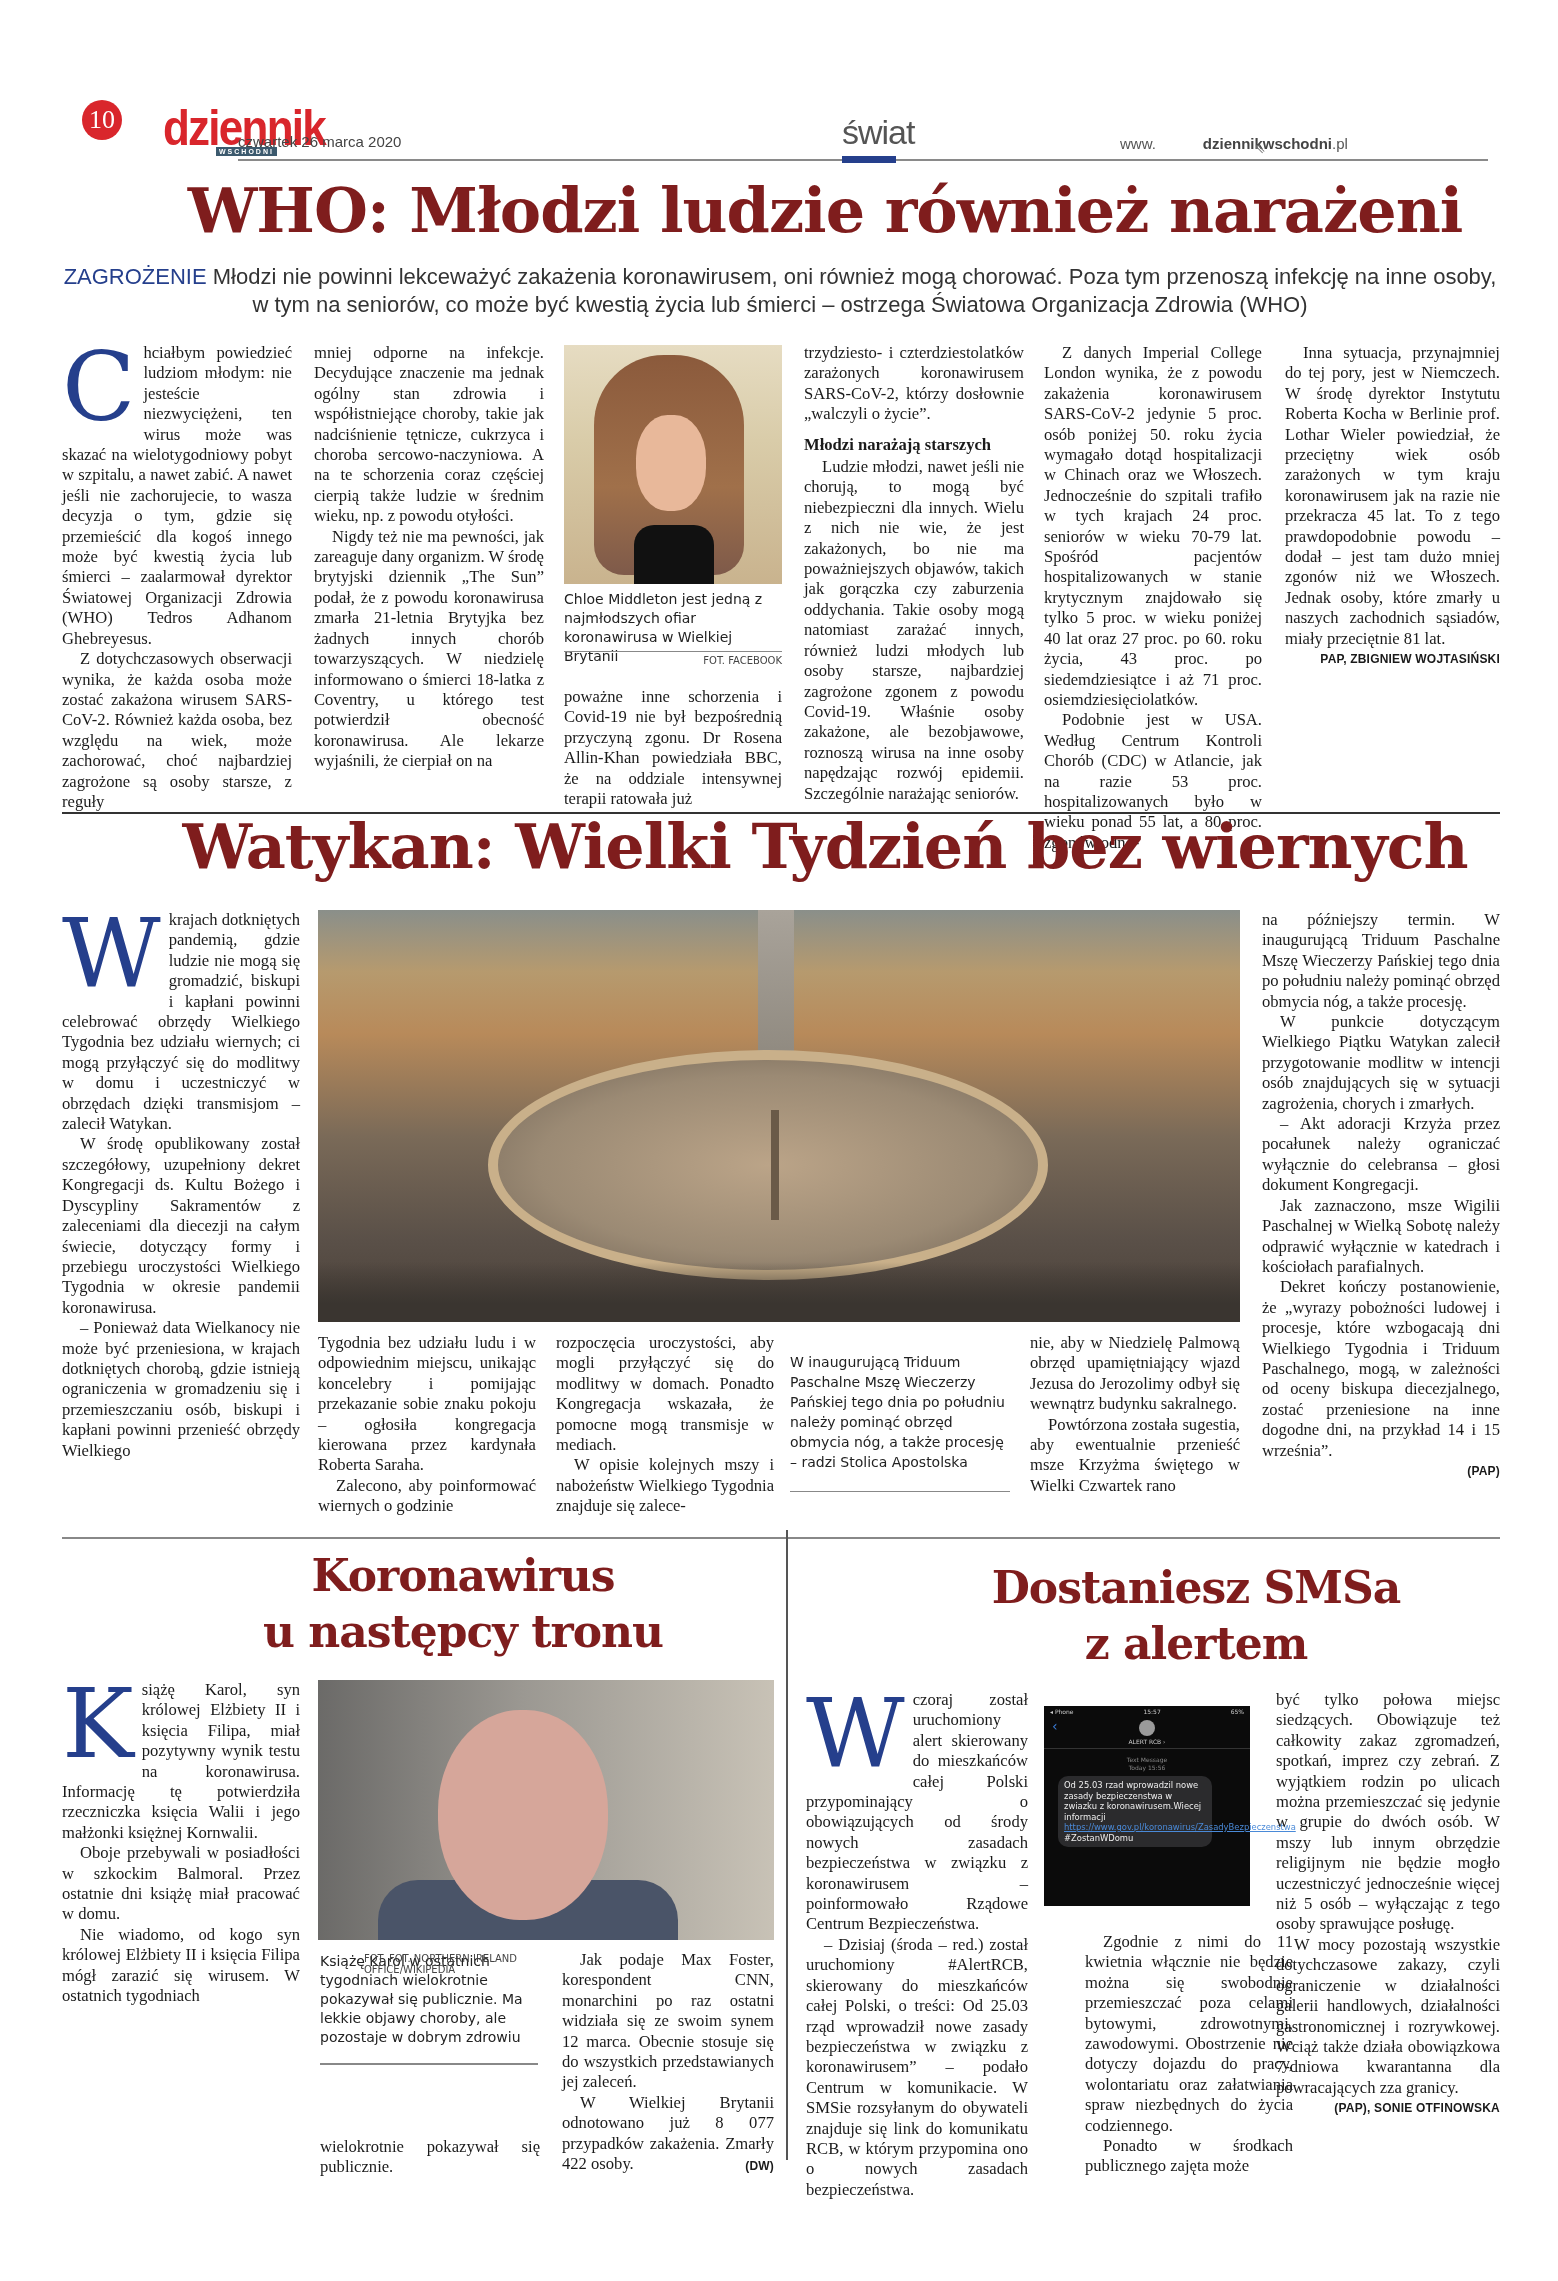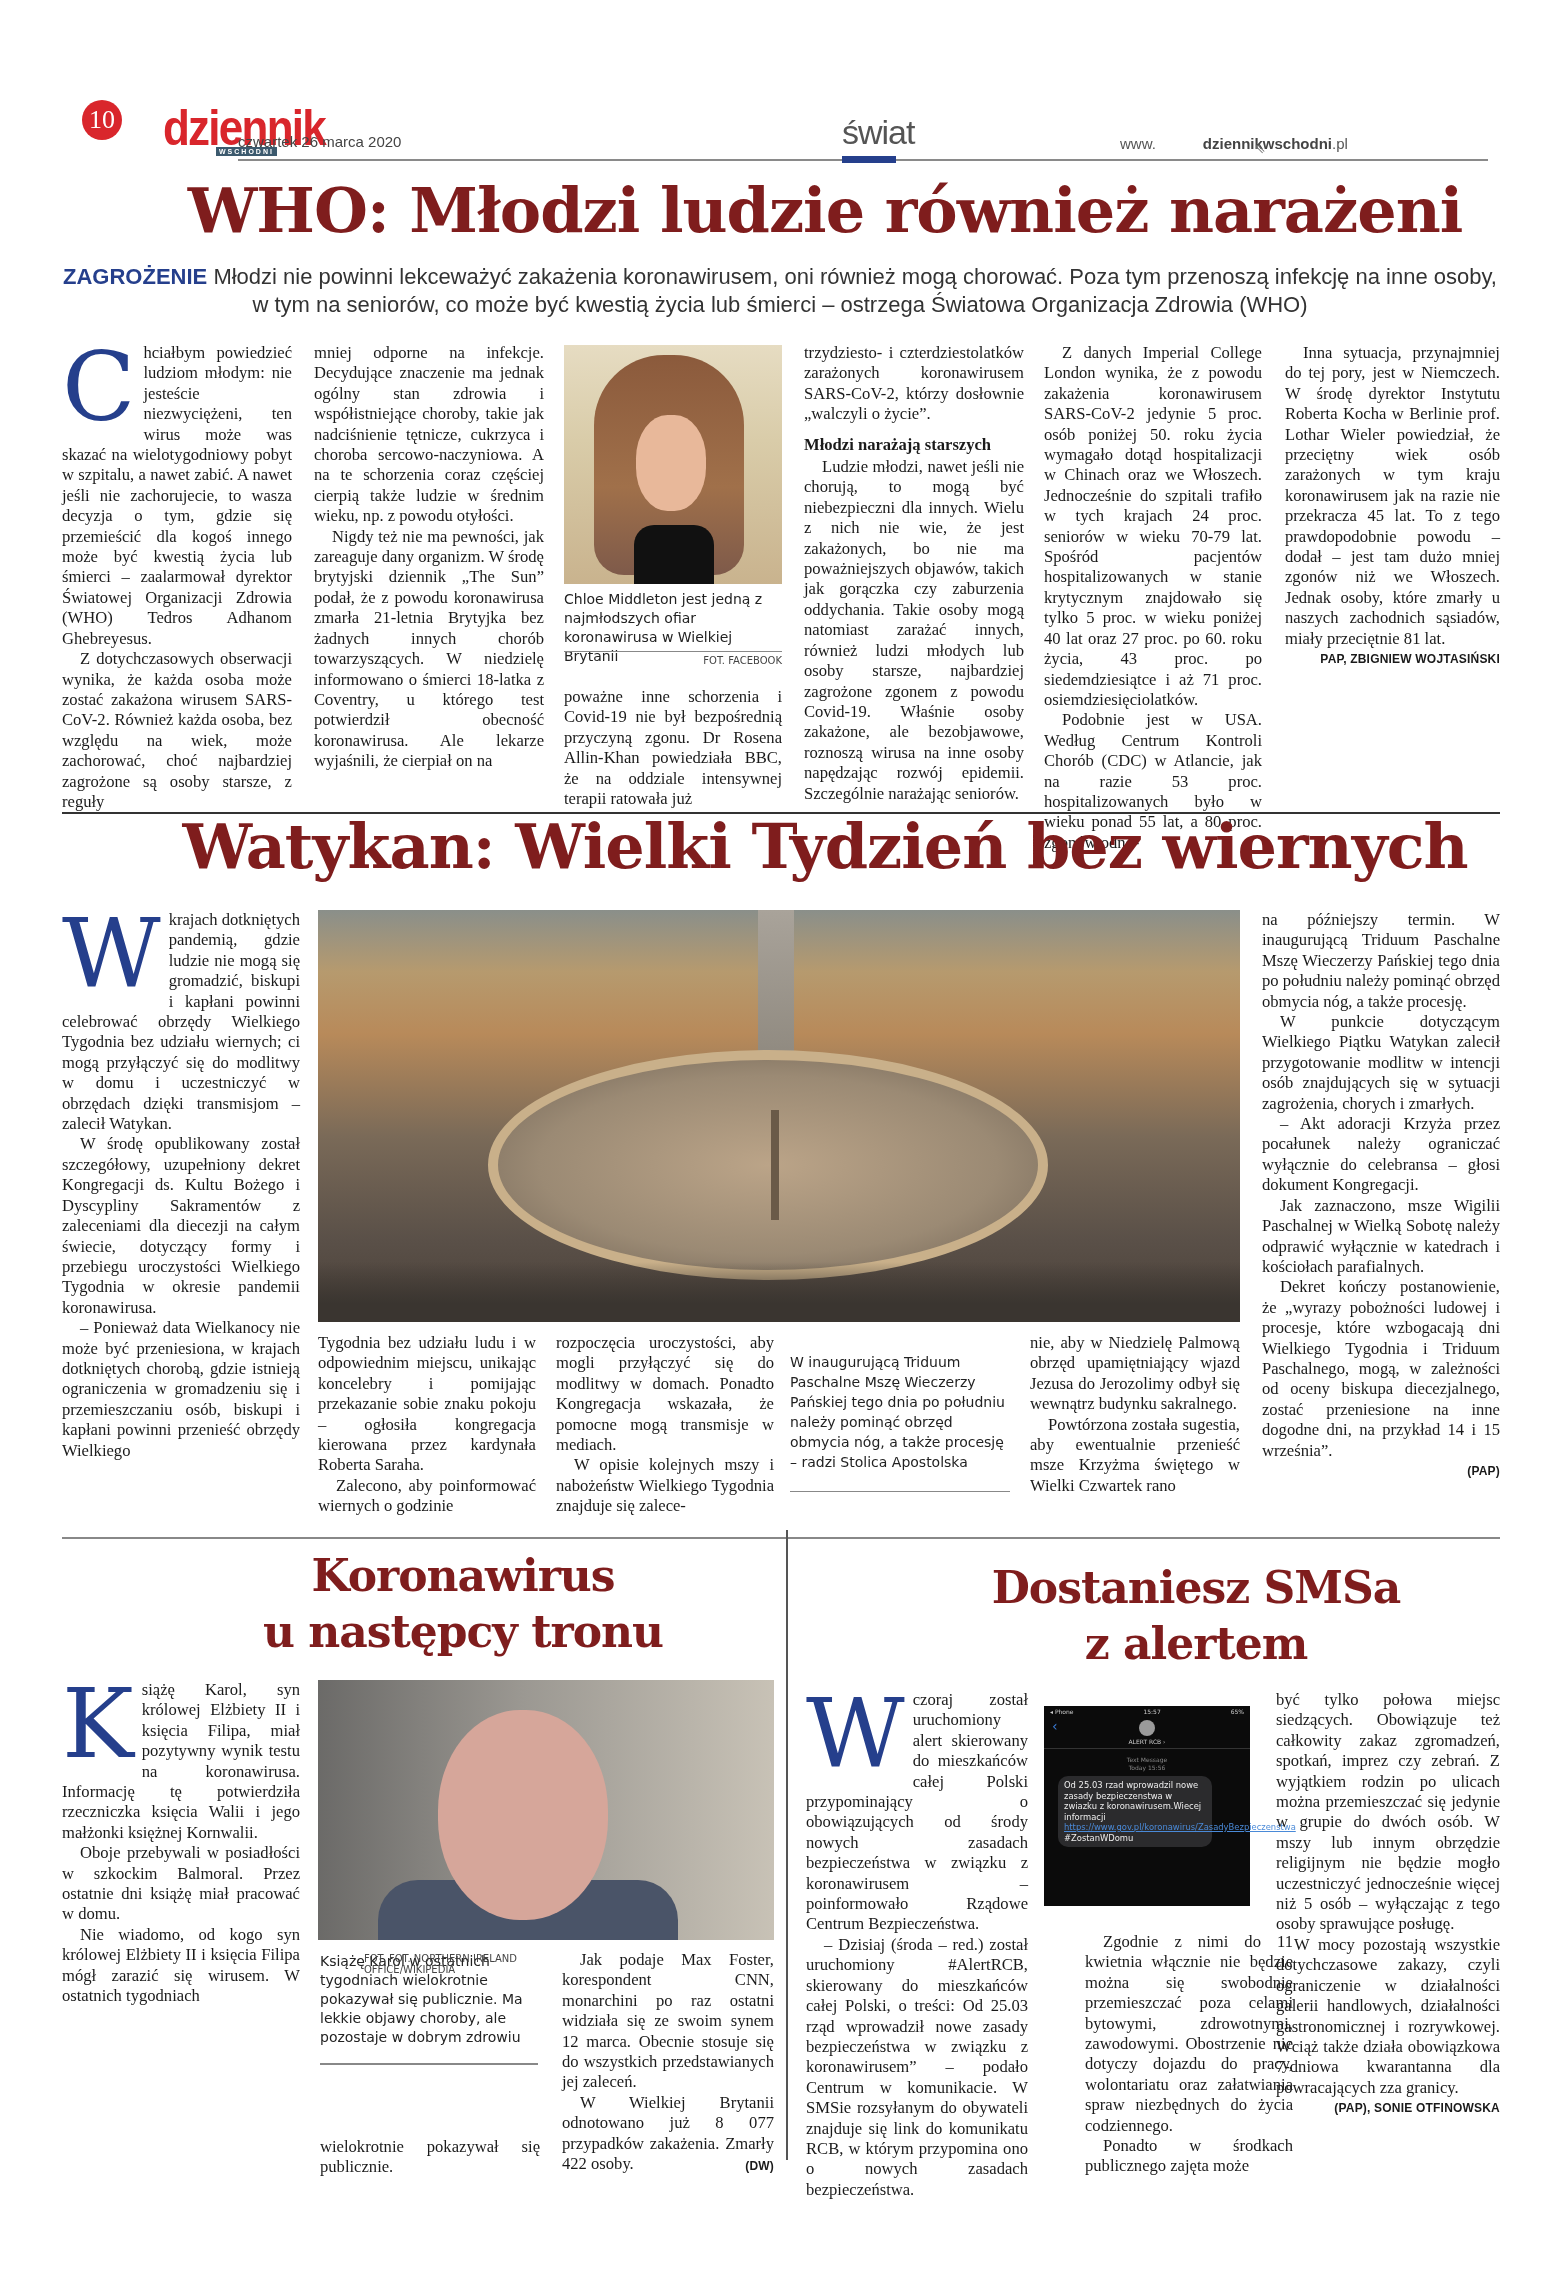--- a/index.html
+++ b/index.html
@@ -18,21 +18,21 @@
   .section { left: 842px; top: 113px; font-family: "Liberation Sans", sans-serif; font-size: 34px; color: #555; font-weight: normal; letter-spacing: -1px; }
   .section-bar { left: 842px; top: 156px; width: 54px; height: 7px; background: #253f8c; }
   .site { left: 1120px; top: 135px; font-family: "Liberation Sans", sans-serif; font-size: 15px; color: #555; }
   .site b { color: #444; margin-left: 47px; }
   .cursor { left: 1254px; top: 140px; font-size: 14px; color: #666; }
 
   
   .hl { font-family: "DejaVu Serif", serif; font-weight: bold; color: #7f1d1d; letter-spacing: -1px; margin-left: 46px; }
   .h1 { left: 0; width: 1558px; top: 176px; text-align: center; font-size: 62px; line-height: 70px; }
   .lead { left: 60px; width: 1440px; top: 263px; text-align: center; font-family: "Liberation Sans", sans-serif; font-size: 22px; line-height: 28px; color: #333; }
-  .lead .kicker { color: #253f8c; font-weight: bold; }
+  .lead .kicker { color: #253f8c; font-weight: normal; }
 
   .col { font-family: "Liberation Serif", serif; font-size: 16.6px; line-height: 20.4px; text-align: justify; hyphens: auto; color: #1a1a1a; }
   .col p { text-indent: 18px; }
   .col p.noind { text-indent: 0; }
   .col h4 { font-family: "Liberation Serif", serif; font-weight: bold; font-size: 16.6px; margin: 10px 0 2px; }
   .drop { float: left; font-family: "DejaVu Serif", serif; color: #253f8c; font-size: 96px; line-height: 80px; margin: 4px 8px 0 0; }
   .credit { font-family: "Liberation Sans", sans-serif; font-weight: bold; font-size: 12px; text-align: right; letter-spacing: 0.2px; }
 
   .rule { background: #333; height: 2px; }
   .rule-grey { background: #888; height: 2px; }

